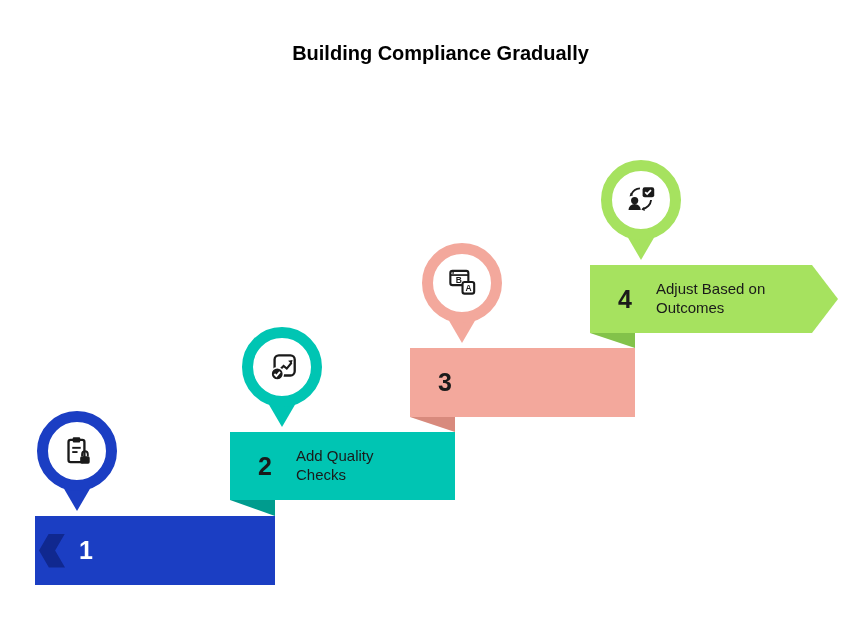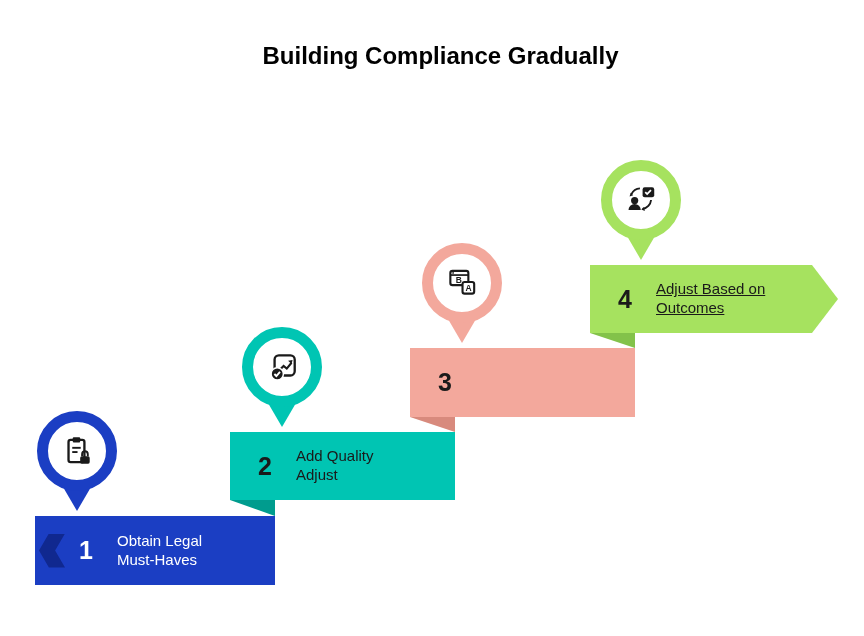--- a/index.html
+++ b/index.html
@@ -2,21 +2,21 @@
 <html><head>
 <meta charset="utf-8">
 <style>
   html,body { margin:0; padding:0; background:#ffffff; }
   .canvas {
     position:relative; width:864px; height:636px; background:#ffffff;
     font-family:"Liberation Sans", sans-serif; overflow:hidden;
   }
   .title {
     position:absolute; left:0; right:0; top:42px; margin:0;
-    text-align:center; font-size:24px; font-weight:bold; color:#000000;padding-left:17px;
+    text-align:center; font-size:20px; font-weight:bold; color:#000000;padding-left:17px;
   }
 
   
   .pin {
     position:absolute; box-sizing:border-box; width:80px; height:80px;
     border-radius:50%; background:#ffffff; border:11px solid #000;
     display:flex; align-items:center; justify-content:center; z-index:3;
   }
   .tri {
     position:absolute; width:0; height:0;
@@ -47,21 +47,21 @@
   .bar2 { left:230px; top:432px; width:225px; height:68px; background:#00c5b3; color:#1a1a1a; }
   .bar2 .num { margin-left:18px; }
   .bar2 .label { width:95px; }
 
   .bar3 { left:410px; top:348px; width:225px; height:69px; background:#f3a89c; color:#1a1a1a; }
   .bar3 .num { margin-left:18px; }
   .bar3 .label { width:125px; }
 
   .bar4 { left:590px; top:265px; width:222px; height:68px; background:#a6e25f; color:#1a1a1a; }
   .bar4 .num { margin-left:18px; }
-  .bar4 .label { width:120px;text-decoration:underline; }
+  .bar4 .label { width:120px; }
 
   
   .chevron {
     position:absolute; left:4px; top:50%; transform:translateY(-50%);
     width:26px; height:34px; background:#10288f;
     clip-path:polygon(100% 0, 38% 0, 0 50%, 38% 100%, 100% 100%, 62% 50%);
   }
 
   
   .arrow-right {
@@ -134,26 +134,25 @@
   </div>
   <div class="tri c4 tri4"></div>
 
   <div class="fold fold2"></div>
   <div class="fold fold3"></div>
   <div class="fold fold4"></div>
 
   <div class="bar bar1">
     <div class="chevron"></div>
     <div class="num">1</div>
-    <div class="label">Obtain Legal Must-Haves</div>
   </div>
 
   <div class="bar bar2">
     <div class="num">2</div>
-    <div class="label">Add Quality Adjust</div>
+    <div class="label">Add Quality Checks</div>
   </div>
 
   <div class="bar bar3">
     <div class="num">3</div>
   </div>
 
   <div class="bar bar4">
     <div class="num">4</div>
     <div class="label">Adjust Based on Outcomes</div>
   </div>

